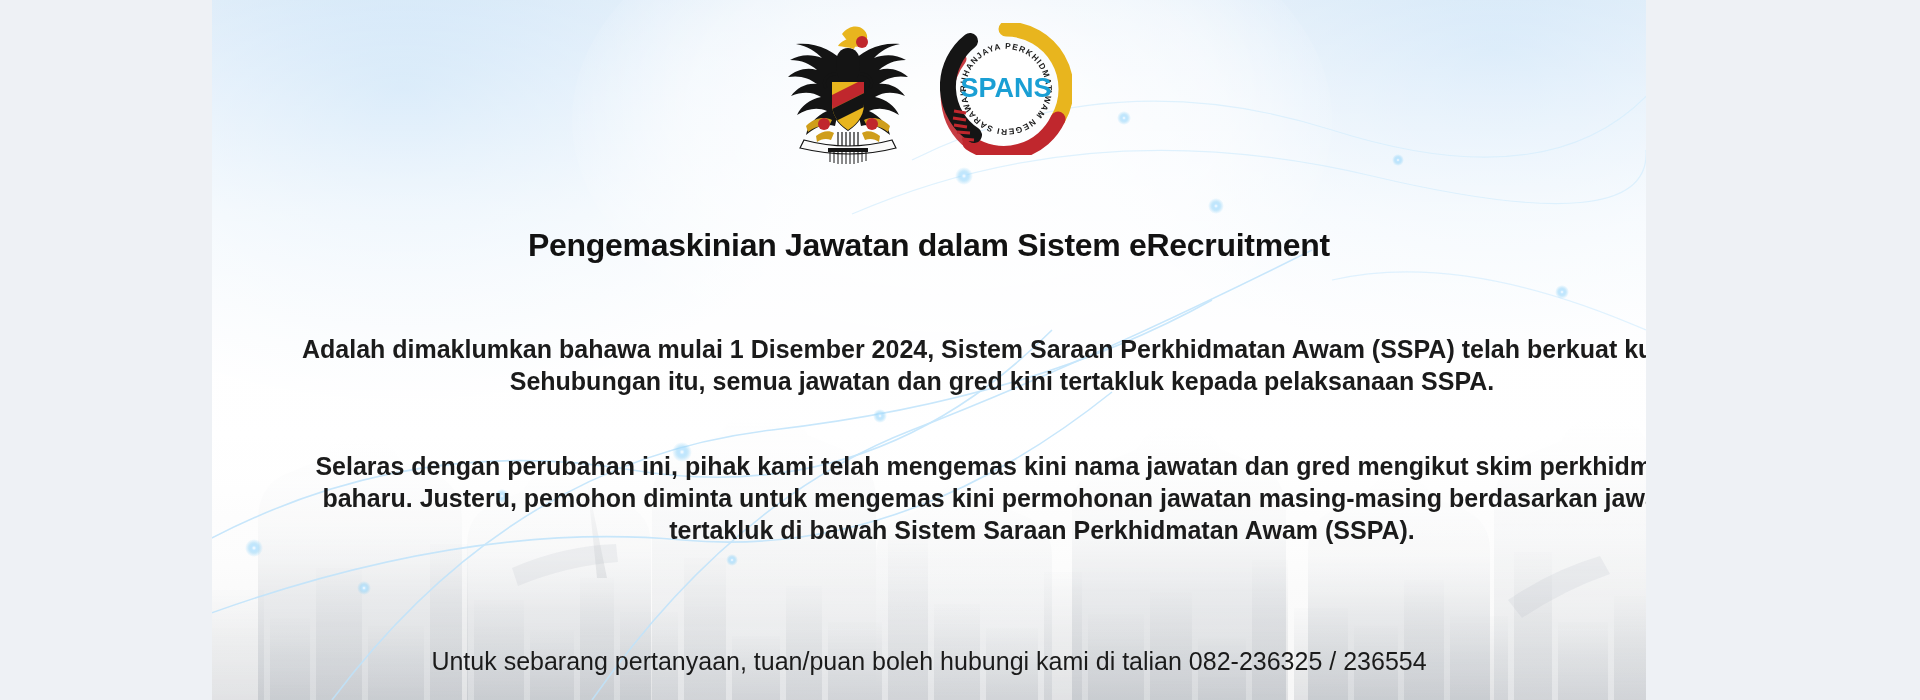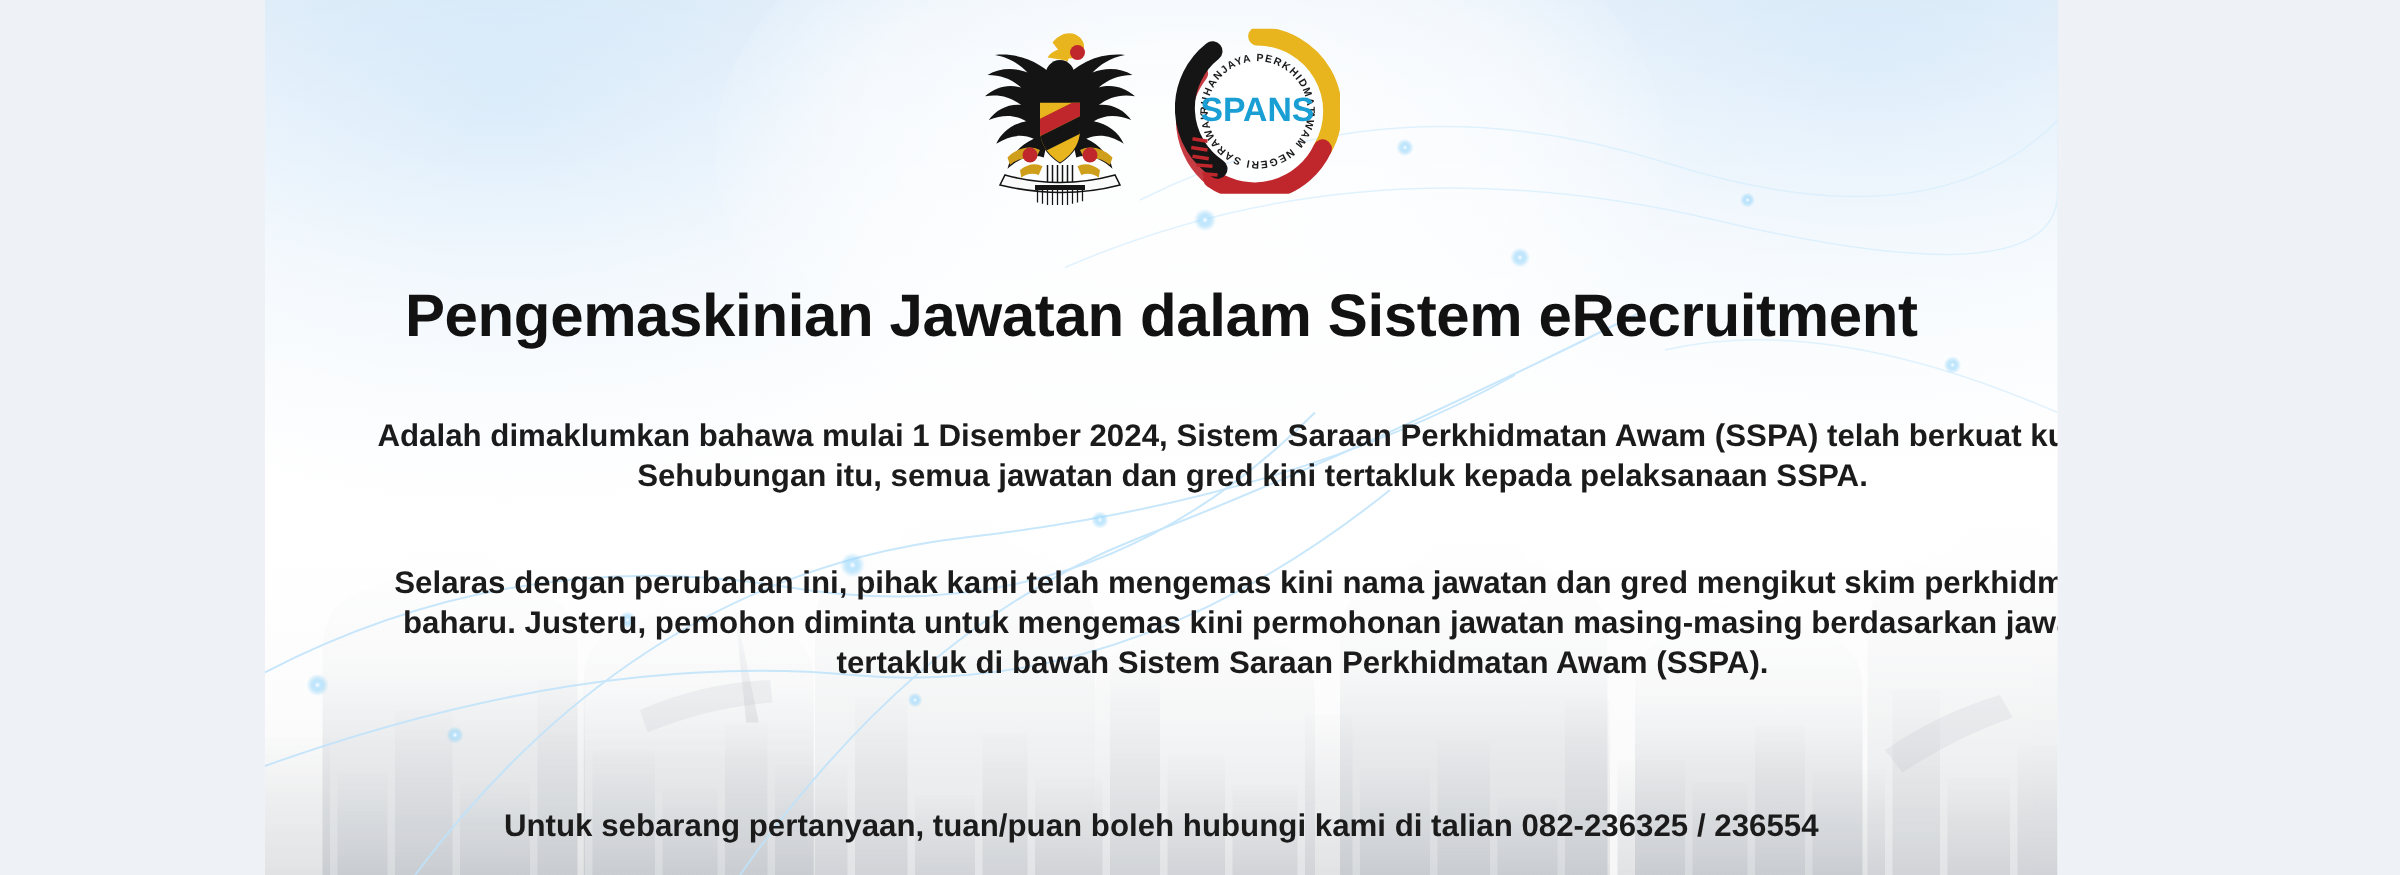--- a/index.html
+++ b/index.html
@@ -60,39 +60,39 @@
   #logos {
     position:absolute; left:0; top:14px; width:1434px;
     display:flex; justify-content:center; align-items:center; gap:30px;
   }
   .logo-crest { width:124px; height:150px; display:block; }
   .logo-spans { width:132px; height:132px; display:block; }
 
   #title {
     position:absolute; left:0; top:228px; width:1434px;
     text-align:center;
-    font-size:48px; font-weight:700; letter-spacing:-.3px;
+    font-size:32px; font-weight:700; letter-spacing:-.3px;
     color:#121212; line-height:1.1;
     font-family:"Liberation Sans", sans-serif;
   }
 
   .para {
     position:absolute; left:0; width:1580px;
     text-align:center;
     font-size:25px; font-weight:700;
     color:#1b1b1b; line-height:1.28;
     font-family:"Liberation Sans", sans-serif;
     padding:0 48px;
   }
   #para1 { top:333px; }
   #para2 { top:450px;margin-left:40px; }
   #contact {
     position:absolute; left:0; top:645px; width:1434px;
     text-align:center;
-    font-size:25px; font-weight:700;
+    font-size:25px; font-weight:400;
     color:#1b1b1b; line-height:1.28;
     font-family:"Liberation Sans", sans-serif;
   }
 </style>
 </head>
 <body>
 
 <div id="page">
 
   <div id="banner">

